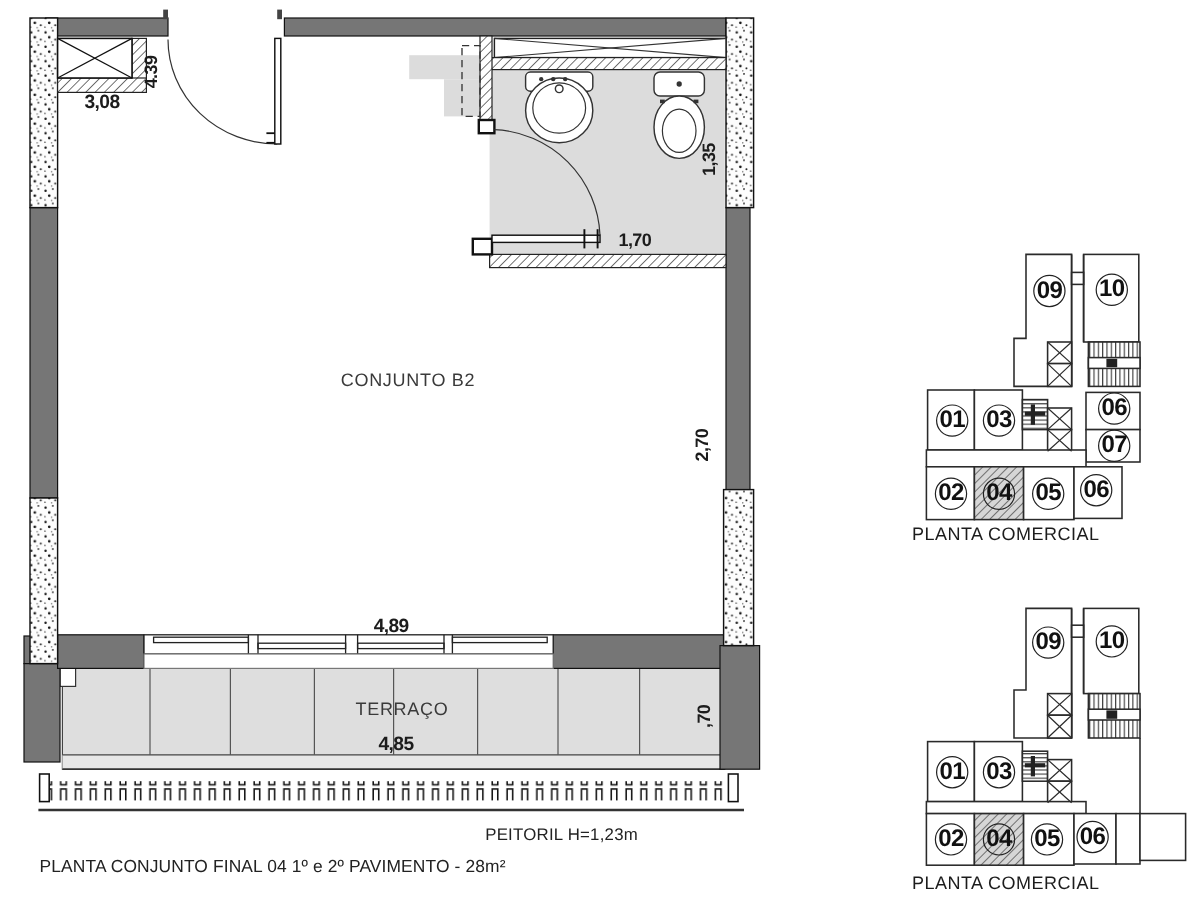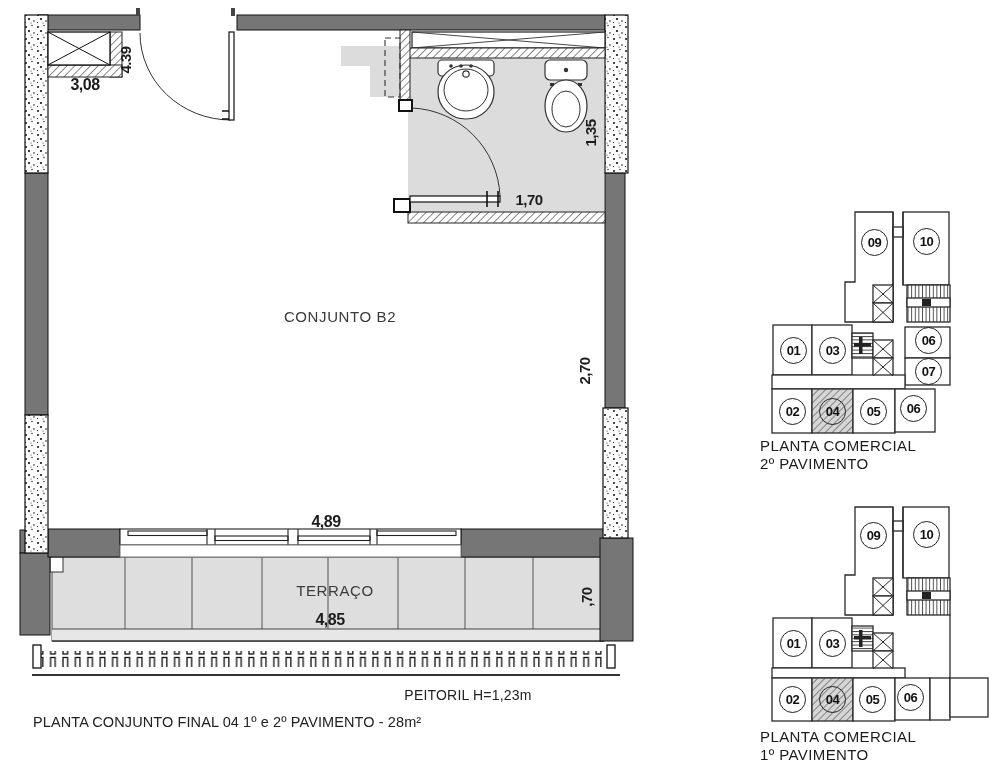--- a/index.html
+++ b/index.html
@@ -13,21 +13,21 @@
   .dim{font-family:"Liberation Sans",sans-serif;font-weight:bold;font-size:16px;fill:#1c1c1c;letter-spacing:-0.5px;}
   .dim-sm{font-size:15px;}
   .room-label{font-family:"Liberation Sans",sans-serif;font-size:15px;fill:#3a3a3a;letter-spacing:0.6px;}
   .note{font-family:"Liberation Sans",sans-serif;font-size:14px;fill:#222;letter-spacing:0.2px;}
   .caption-main{font-family:"Liberation Sans",sans-serif;font-size:14.5px;fill:#222;letter-spacing:0.1px;}
   
   .keyplan{position:absolute;left:760px;width:232px;}
   .keyplan .unit-circle{
     position:absolute;width:25px;height:25px;border:1.7px solid #222;border-radius:50%;
     display:flex;align-items:center;justify-content:center;
-    font-size:13px;font-weight:bold;color:#111;background:transparent;letter-spacing:-0.5px;
+    font-size:20px;font-weight:bold;color:#111;background:transparent;letter-spacing:-0.5px;
   }
   .keyplan .kp-caption{
     position:absolute;left:0;width:208px;
     font-size:15px;color:#1c1c1c;letter-spacing:0.4px;line-height:1.22;
   }
 </style>
 </head>
 <body>
 
 <svg width="0" height="0" style="position:absolute" aria-hidden="true">
@@ -265,21 +265,20 @@
       <span>04</span>
     </div>
   <div class="unit-circle" style="left:100px;top:198px;">
       <span>05</span>
     </div>
   <div class="unit-circle" style="left:140px;top:195px;">
       <span>06</span>
     </div>
   <div class="kp-caption" style="top:237px;">
     <div>PLANTA COMERCIAL</div>
-    <div>2º PAVIMENTO</div>
   </div>
 </div>
 
 <div class="keyplan" style="top:495px;height:272px;">
   <svg width="232" height="232" viewBox="0 0 232 232">
     <g fill="#ffffff" stroke="#2a2a2a" stroke-width="1.3">
       <polygon points="95,12 133,12 133,120 85,120 85,80 95,80"></polygon>
       <rect x="143" y="12" width="46" height="71"></rect>
       <rect x="133" y="26" width="10" height="10"></rect>
       <line x1="133" y1="12" x2="133" y2="120"></line>
@@ -335,15 +334,14 @@
       <span>04</span>
     </div>
   <div class="unit-circle" style="left:99px;top:191px;">
       <span>05</span>
     </div>
   <div class="unit-circle" style="left:137px;top:189px;">
       <span>06</span>
     </div>
   <div class="kp-caption" style="top:233px;">
     <div>PLANTA COMERCIAL</div>
-    <div>1º PAVIMENTO</div>
   </div>
 </div>
 
 </body></html>

